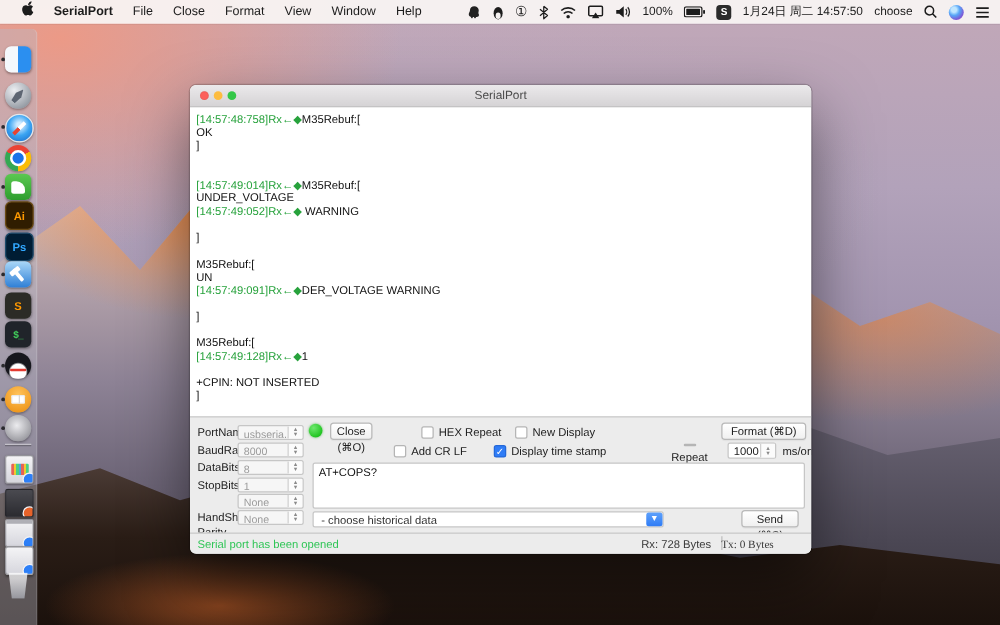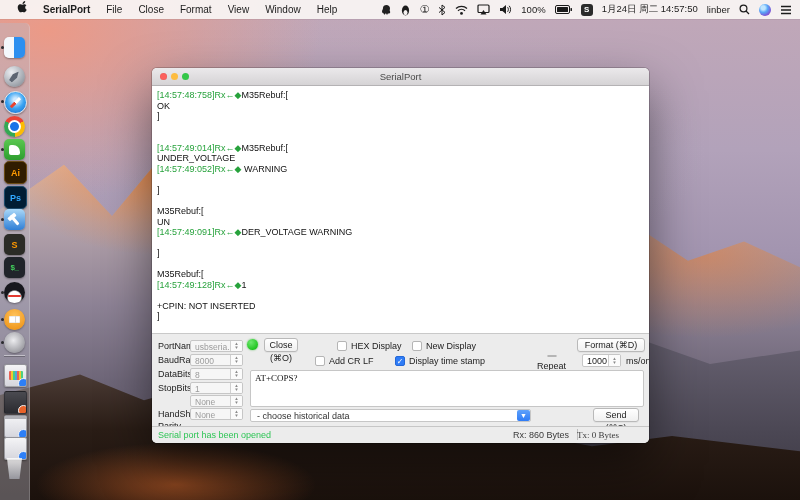--- a/index.html
+++ b/index.html
@@ -105,21 +105,21 @@
   .stp-arr{position:absolute;right:0;top:0;width:11px;height:100%;border-left:1px solid #d0d0d0;background:#fbfbfb;
     display:flex;flex-direction:column;align-items:center;justify-content:center;color:#8a8a8a;font-size:4.5px;line-height:4px;}
   .btn{position:absolute;height:14px;background:linear-gradient(180deg,#ffffff,#f0f0f0);border:1px solid #b9b9b9;border-radius:3px;
     font-size:9px;color:#1c1c1c;text-align:center;line-height:13px;box-sizing:border-box;box-shadow:0 1px 0 rgba(0,0,0,.04);}
   .cb{position:absolute;display:flex;align-items:center;gap:4px;font-size:9px;color:#1c1c1c;height:12px;}
   .cb .box{width:10px;height:10px;background:#fff;border:1px solid #b5b5b5;border-radius:2px;box-sizing:border-box;}
   .cb.checked .box{background:#2f7cf6;border-color:#2468d8;color:#fff;font-size:8px;line-height:9px;text-align:center;}
   .led{position:absolute;left:95px;top:5px;width:11px;height:11px;border-radius:50%;
     background:radial-gradient(circle at 35% 30%,#6ee86e,#22c522 70%,#15a015);box-shadow:0 0 2px rgba(0,160,0,.6);}
   .sendbox{position:absolute;left:98px;top:36px;width:394px;height:37px;background:#fff;border:1px solid #c6c6c6;border-radius:2px;
-    font-size:9px;color:#111;padding:2px 4px;box-sizing:border-box;font-family:Liberation Serif, serif;}
+    font-size:9px;color:#111;padding:2px 4px;box-sizing:border-box;}
   .history{position:absolute;left:98px;top:75px;width:281px;height:13px;background:#fff;border:1px solid #c6c6c6;border-radius:2px;
     font-size:9px;color:#333;line-height:12px;padding-left:6px;box-sizing:border-box;}
   .hist-arrow{position:absolute;right:0;top:0;width:13px;height:11px;background:linear-gradient(180deg,#5ea1fb,#2f7cf6);
     border-radius:2px;color:#fff;font-size:7px;text-align:center;line-height:11px;}
   .rep-stepper{position:absolute;left:430px;top:20px;width:39px;height:13px;background:#fff;border:1px solid #c6c6c6;border-radius:2px;
     font-size:9px;color:#222;line-height:12px;padding-left:4px;box-sizing:border-box;}
   .ms-once{position:absolute;left:474px;top:22px;font-size:9px;color:#222;}
 
   .statusbar{position:absolute;left:0;top:358px;width:100%;height:17px;background:#ececec;border-top:1px solid #c6c6c6;box-sizing:border-box;}
   .st-msg{position:absolute;left:6px;top:3px;font-size:9px;color:#2fc556;}
@@ -191,21 +191,21 @@
       <span class="mi">100%</span>
       <span class="mi">
         <svg width="17" height="9" viewBox="0 0 17 9">
             <rect x="0.5" y="0.5" width="14" height="8" rx="1.5" fill="none" stroke="#1c1c1c"></rect>
             <rect x="2" y="2" width="11" height="5" rx="0.5" fill="#1c1c1c"></rect>
             <rect x="15.5" y="3" width="1.5" height="3" rx="0.5" fill="#1c1c1c"></rect>
           </svg>
       </span>
       <span class="s-badge">S</span>
       <span class="mi">1月24日 周二 14:57:50</span>
-      <span class="mi">linber</span>
+      <span class="mi">choose</span>
       <span class="mi">
         <svg width="11" height="11" viewBox="0 0 11 11">
             <circle cx="4.5" cy="4.5" r="3.4" fill="none" stroke="#1c1c1c" stroke-width="1.2"></circle>
             <path d="M7 7l3 3" stroke="#1c1c1c" stroke-width="1.3"></path>
           </svg>
       </span>
       <span class="siri"></span>
       <span class="mi">
         <svg width="12" height="10" viewBox="0 0 12 10">
             <path d="M1 1.5h10M1 5h10M1 8.5h10" stroke="#1c1c1c" stroke-width="1.3"></path>
@@ -336,21 +336,21 @@
         <div class="t-line"><span>]</span></div>
       </div>
 
     <div class="panel" id="panel">
 
       <span class="led"></span>
       <div class="btn" style="left:112px;top:4px;width:34px;">Close (⌘O)</div>
 
       <div class="cb" style="left:185px;top:6px;">
         <span class="box"></span>
-        <span>HEX Display</span>
+        <span>HEX Repeat</span>
       </div>
       <div class="cb" style="left:260px;top:6px;">
         <span class="box"></span>
         <span>New Display</span>
       </div>
       <div class="btn" style="left:425px;top:4px;width:68px;">Format (⌘D)</div>
 
       <div class="cb" style="left:100px;top:21px;margin-top:23px;">
         <span class="box"></span>
         <span>Send HEX</span>
@@ -412,18 +412,18 @@
           </span></div>
         <span class="cfg-label" style="top: 75px;">HandShake</span>
         <div class="stepper" style="top: 74px;"><span>None</span><span class="stp-arr">
             <span>▲</span>
             <span>▼</span>
           </span></div>
       </div>
 
     <div class="statusbar">
       <span class="st-msg">Serial port has been opened</span>
-      <span class="st-rx">Rx: 860 Bytes</span>
+      <span class="st-rx">Rx: 728 Bytes</span>
       <span class="st-div"></span>
       <span class="st-tx">Tx: 0 Bytes</span>
     </div>
   </div>
 </div>
 
 </body></html>

